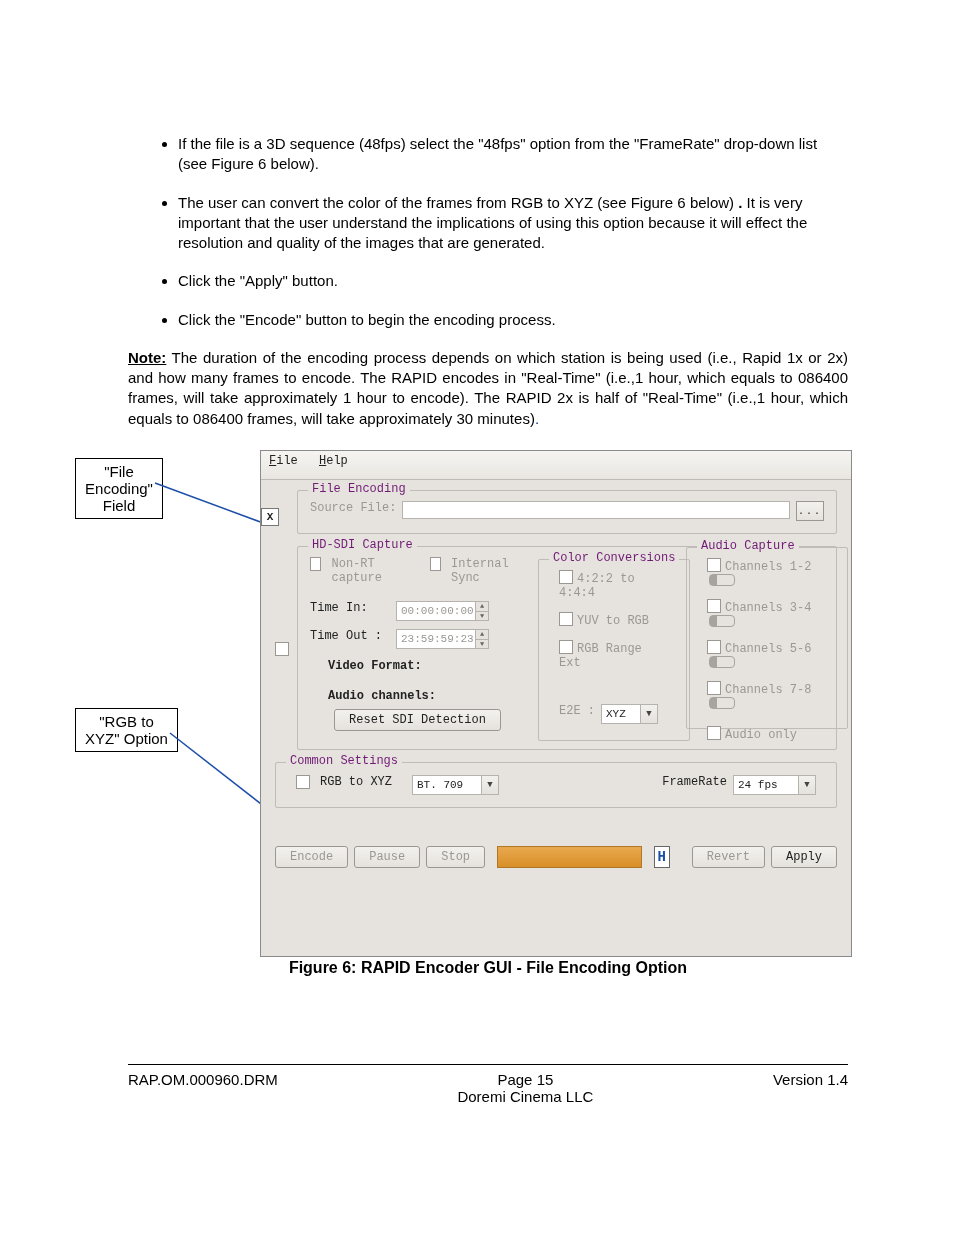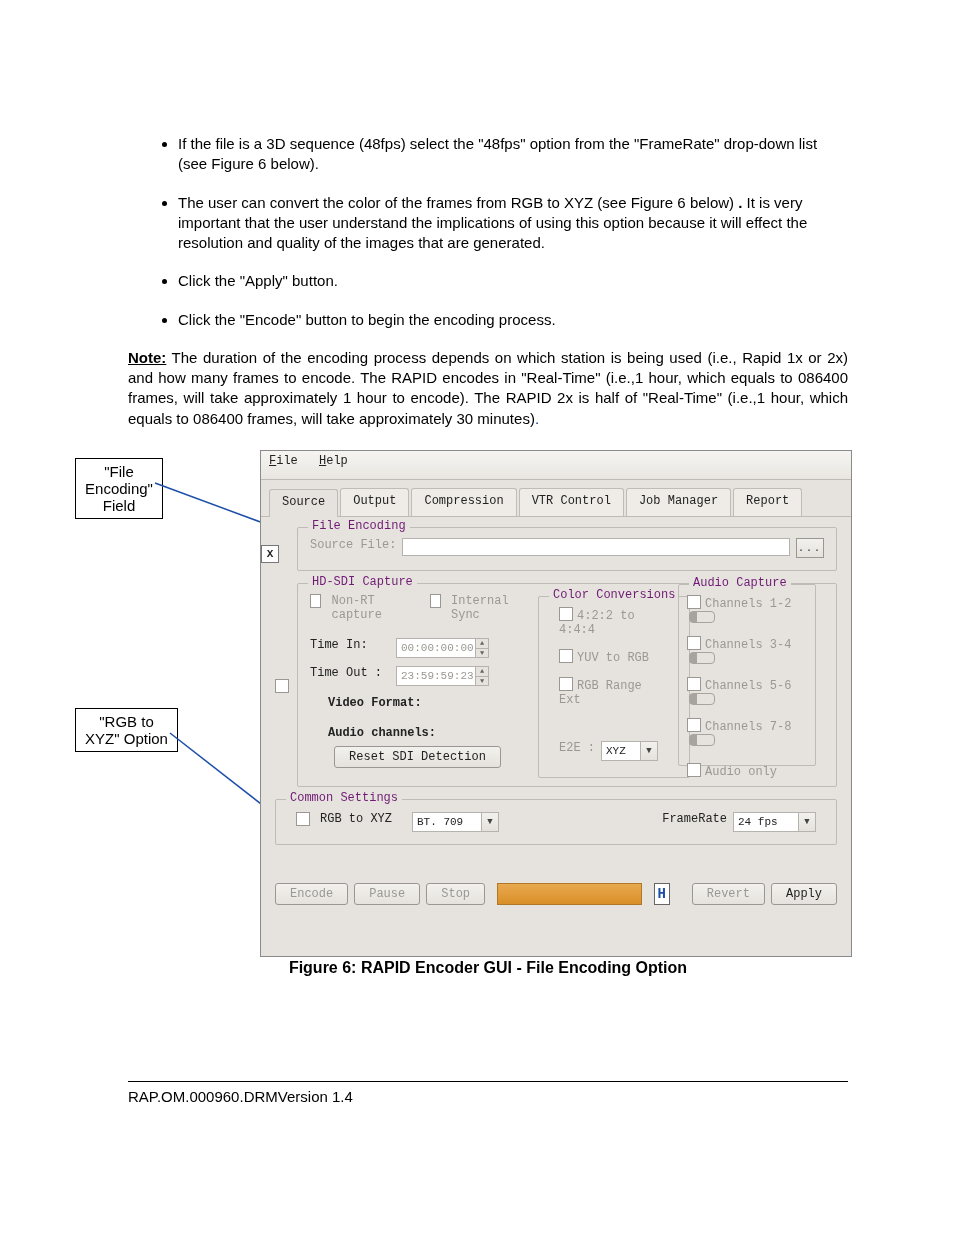--- a/index.html
+++ b/index.html
@@ -86,28 +86,20 @@
       <ellipse cx="290" cy="410" rx="55" ry="17" fill="none" stroke="#1b4fa8" stroke-width="2.5"></ellipse>
     </svg>
 
     <div class="app">
 
       <div class="menubar">
         <span><u>F</u>ile</span>
         <span><u>H</u>elp</span>
       </div>
 
-      <div class="tabstrip">
-        <div class="tab active">Source</div>
-        <div class="tab">Output</div>
-        <div class="tab">Compression</div>
-        <div class="tab">VTR Control</div>
-        <div class="tab">Job Manager</div>
-        <div class="tab">Report</div>
-      </div>
 
       <div class="panel">
 
         <div class="fieldset" style="margin-left:22px">
           <span class="legend">File Encoding</span>
           <div class="row">
             <span class="dim">Source File:</span>
             <span class="inp" style="flex:1;height:16px"></span>
             <span class="small-btn">...</span>
           </div>
@@ -160,21 +152,21 @@
               <div class="dim" style="margin-bottom:34px"><span class="chk"></span><span>RGB Range Ext</span></div>
               <div class="row dim">
                 <span>E2E :</span>
                 <span class="dropdown">
                     <span class="inp" style="width:30px">XYZ</span>
                     <span class="dd-arrow">▼</span>
                   </span>
               </div>
             </div>
 
-            <div class="fieldset grp-h" style="left:380px;top:0;width:120px;height:160px;padding:10px 8px">
+            <div class="fieldset grp-h" style="left:388px;top:0;width:120px;height:160px;padding:10px 20px">
               <span class="legend dim">Audio Capture</span>
               <div class="dim" style="margin-bottom:10px"><span class="chk"></span><span>Channels 1-2</span><span class="audio-slider"></span></div>
               <div class="dim" style="margin-bottom:10px"><span class="chk"></span><span>Channels 3-4</span><span class="audio-slider"></span></div>
               <div class="dim" style="margin-bottom:10px"><span class="chk"></span><span>Channels 5-6</span><span class="audio-slider"></span></div>
               <div class="dim" style="margin-bottom:14px"><span class="chk"></span><span>Channels 7-8</span><span class="audio-slider"></span></div>
               <div class="dim"><span class="chk"></span><span>Audio only</span></div>
             </div>
           </div>
         </div>
 
@@ -211,16 +203,20 @@
           <span class="btn">Apply</span>
         </div>
       </div>
     </div>
   </div>
 
   <div class="figcap">Figure 6: RAPID Encoder GUI - File Encoding Option</div>
 
   <div class="footer">
     <span>RAP.OM.000960.DRM</span>
+    <span class="mid">
+      <span>Page </span><span>15</span><br>
+      <span>Doremi Cinema LLC</span>
+    </span>
     <span>Version 1.4</span>
   </div>
 
 </div>
 
 </body></html>

